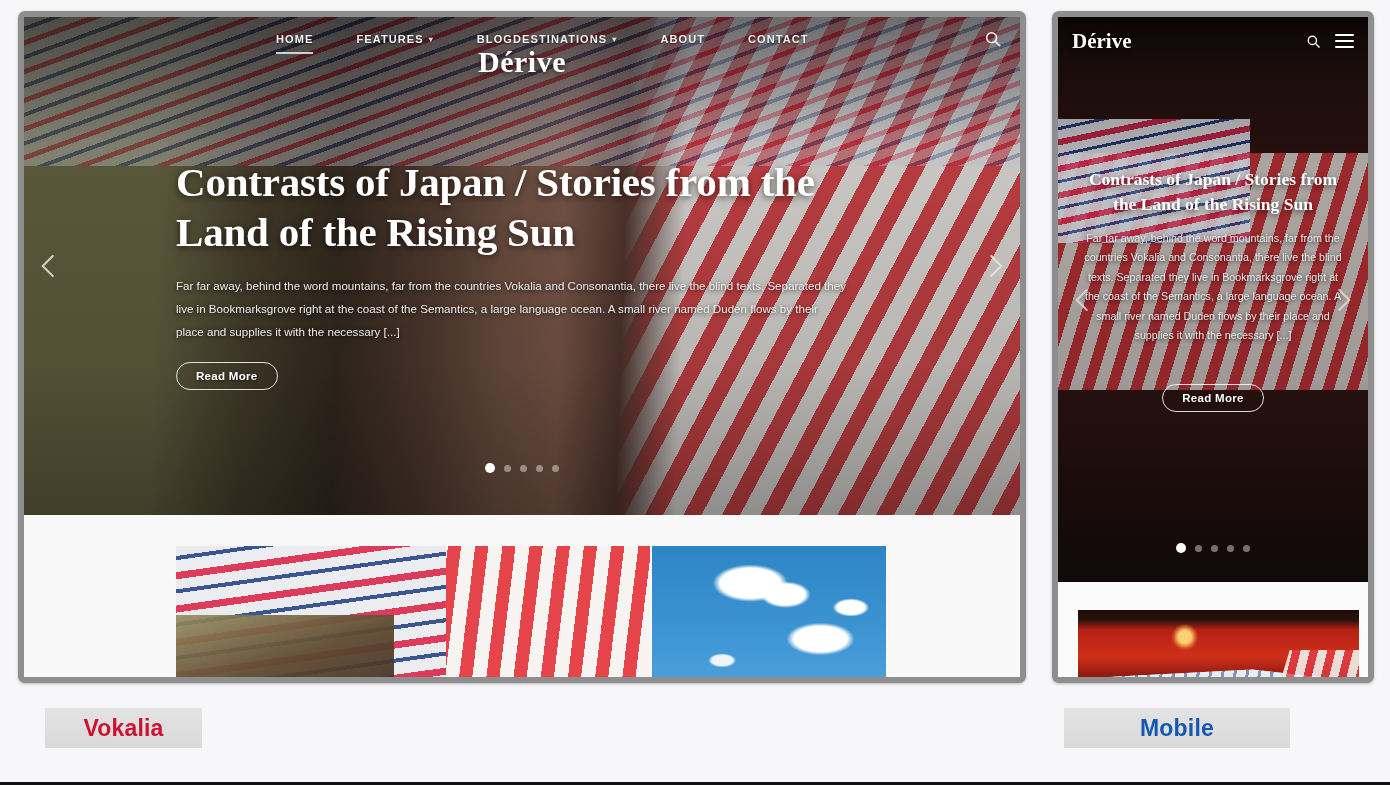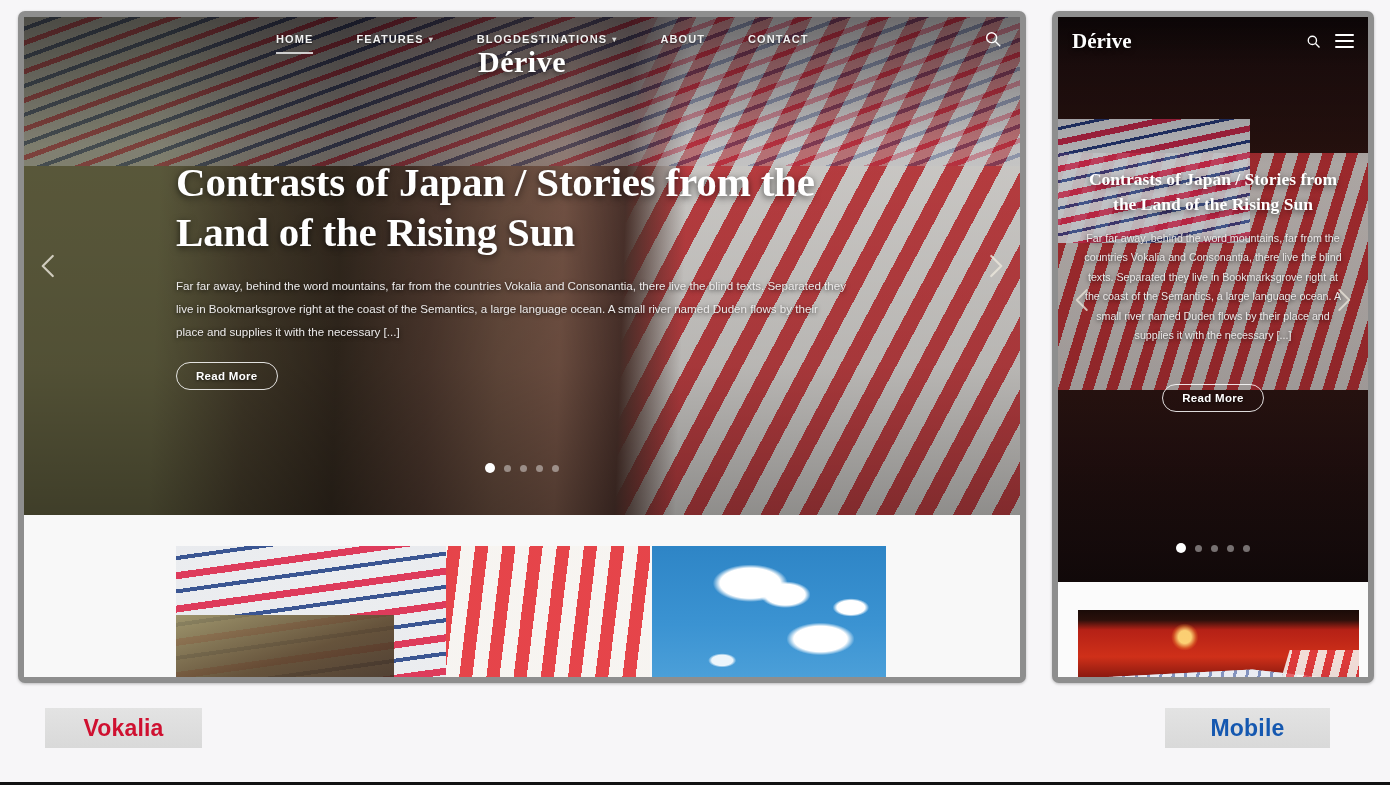--- a/index.html
+++ b/index.html
@@ -278,21 +278,21 @@
   
   .toggle-btn {
     position:absolute; height:40px;
     display:flex; align-items:center; justify-content:center;
     background: linear-gradient(180deg, #e3e3e3, #d9d9d9);
     font-size:23px; font-weight:700; letter-spacing:.2px;
     cursor:pointer; border:none;
     font-family:"Liberation Sans", sans-serif;
   }
   #btn-desktop { left:45px; top:708px; width:157px; color:#cf1030; }
-  #btn-mobile  { left:1165px; top:708px; width:165px; color:#1558b0; }
+  #btn-mobile  { left:1064px; top:708px; width:226px; color:#1558b0; }
 
   .bottom-rule {
     position:absolute; left:0; bottom:0; width:100%; height:3px; background:#121212;
   }
 </style>
 </head>
 <body>
 
 <div class="frame" id="desktop-frame">
   <div class="frame-inner">

